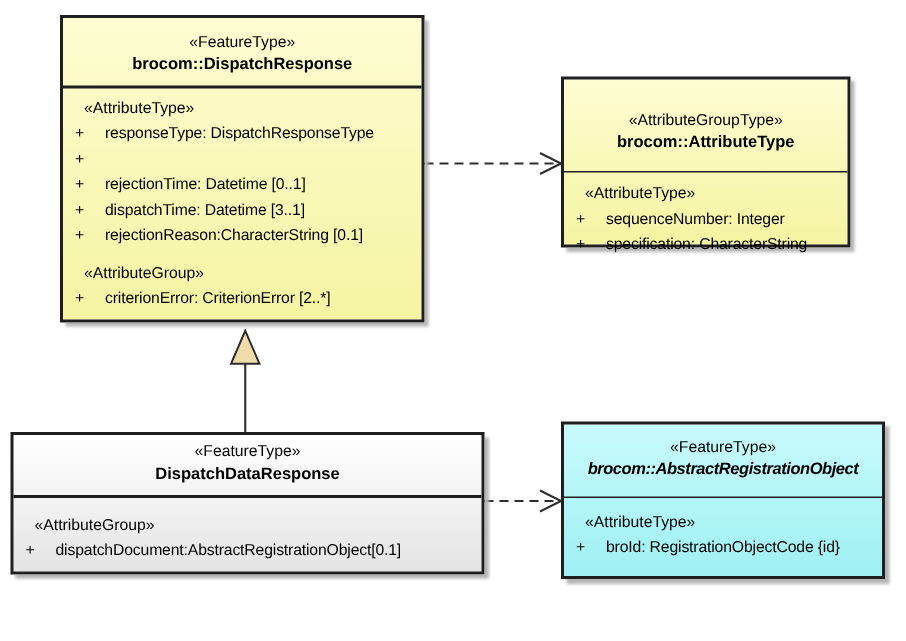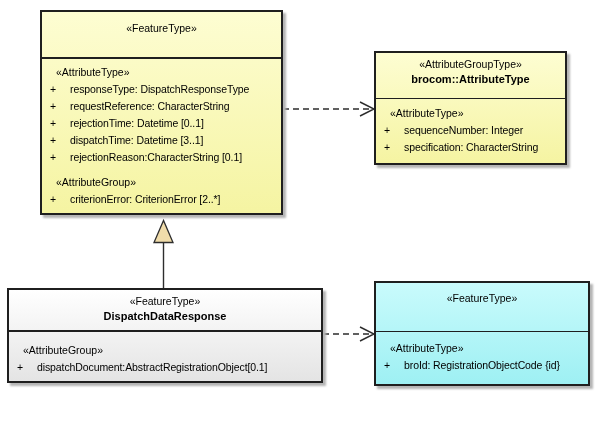--- a/index.html
+++ b/index.html
@@ -38,21 +38,21 @@
   .vis { width: 20px; padding-left: 8px; flex: 0 0 auto; }
   .attr-text { flex: 0 0 auto; letter-spacing: -0.1px; }
   .row-gap { height: 8px; }
 
   
   #box-dispatch-response { left: 40px; top: 10px; width: 243px; height: 205px; }
   #box-dispatch-response .uml-header { padding-top: 9px; height: 36px; }
   #box-dispatch-response .uml-body { padding-top: 5px; }
 
   #box-criterion-error { left: 374px; top: 51px; width: 193px; height: 114px; }
-  #box-criterion-error .uml-header { padding-top: 4px; height: 41px; }
+  #box-criterion-error .uml-header { padding-top: 20px; height: 41px; }
   #box-criterion-error .uml-body { padding-top: 6px; }
 
   #box-dispatch-data-response { left: 7px; top: 288px; width: 316px; height: 95px; }
   #box-dispatch-data-response .uml-header { padding-top: 4px; height: 36px; }
   #box-dispatch-data-response .uml-body { padding-top: 10px; }
 
   #box-abstract-registration-object { left: 374px; top: 281px; width: 216px; height: 105px; }
   #box-abstract-registration-object .uml-header { padding-top: 8px; height: 40px; }
   #box-abstract-registration-object .uml-body { padding-top: 8px; }
 
@@ -78,31 +78,31 @@
     </g>
     <g>
       <line class="dep-line" x1="323" y1="334" x2="369" y2="334"></line>
       <polyline class="dep-head" points="360,327 374,334 360,341"></polyline>
     </g>
   </svg>
 
   <div class="uml-box box-yellow" id="box-dispatch-response">
     <div class="uml-header">
       <div class="stereotype">«FeatureType»</div>
+      <div class="class-name">brocom::DispatchResponse</div>
     </div>
     <div class="divider"></div>
     <div class="uml-body">
       <div class="section-label">«AttributeType»</div>
       <div class="attr-row">
         <span class="vis">+</span>
         <span class="attr-text">responseType: DispatchResponseType</span>
       </div>
       <div class="attr-row">
         <span class="vis">+</span>
-        <span class="attr-text">requestReference: CharacterString</span>
       </div>
       <div class="attr-row">
         <span class="vis">+</span>
         <span class="attr-text">rejectionTime: Datetime [0..1]</span>
       </div>
       <div class="attr-row">
         <span class="vis">+</span>
         <span class="attr-text">dispatchTime: Datetime [3..1]</span>
       </div>
       <div class="attr-row">
@@ -148,20 +148,21 @@
       <div class="attr-row">
         <span class="vis">+</span>
         <span class="attr-text">dispatchDocument:AbstractRegistrationObject[0.1]</span>
       </div>
     </div>
   </div>
 
   <div class="uml-box box-cyan" id="box-abstract-registration-object">
     <div class="uml-header">
       <div class="stereotype">«FeatureType»</div>
+      <div class="class-name italic">brocom::AbstractRegistrationObject</div>
     </div>
     <div class="divider thin"></div>
     <div class="uml-body">
       <div class="section-label">«AttributeType»</div>
       <div class="attr-row">
         <span class="vis">+</span>
         <span class="attr-text">broId: RegistrationObjectCode {id}</span>
       </div>
     </div>
   </div>

